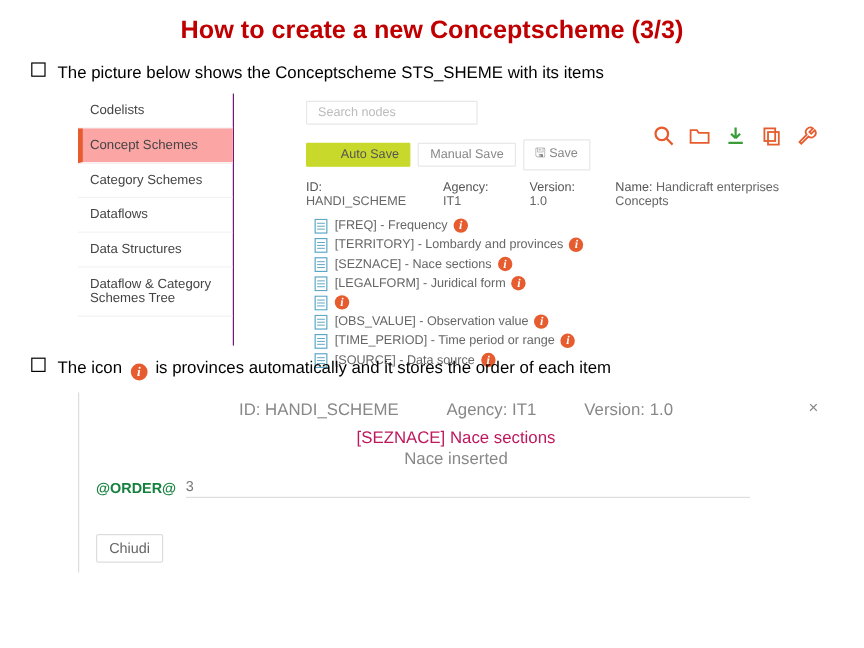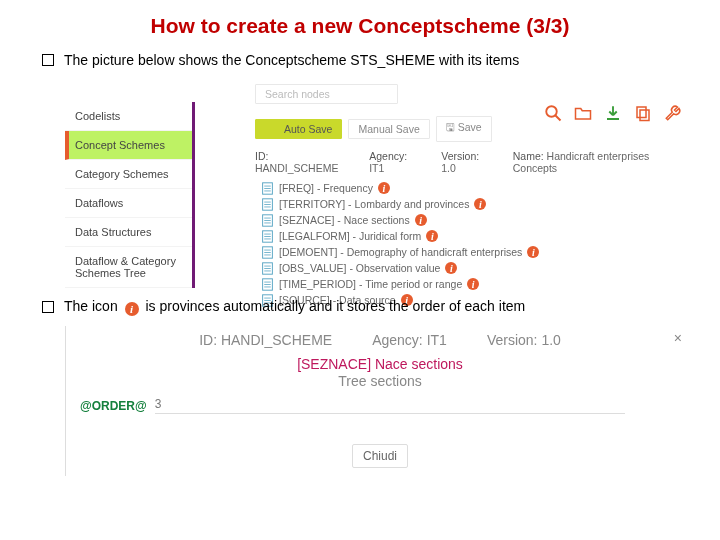--- a/index.html
+++ b/index.html
@@ -1,24 +1,24 @@
 <!DOCTYPE html>
 <html><head>
 <meta charset="utf-8">
 <style>
   * { box-sizing: border-box; margin: 0; padding: 0; }
   body { width: 720px; height: 540px; background: #fff; font-family: Arial, sans-serif; position: relative; }
   .slide-title { text-align: center; font-weight: bold; color: #c00000; font-size: 21px; padding: 14px 0 10px 0; }
-  .bullet-row { display: flex; align-items: center; padding: 4px 26px 6px 26px; font-size: 14px; margin-left: 16px; }
+  .bullet-row { display: flex; padding: 4px 26px 6px 26px; font-size: 14px; }
   .bullet-box { width: 12px; height: 12px; border: 1.2px solid #000; margin-right: 10px; flex: none; }
   .bullet-inline-icon { display: inline-flex; width: 14px; height: 14px; border-radius: 50%; background: #e65c2e; color: #fff; font-style: italic; font-family: Georgia, serif; font-weight: bold; font-size: 11px; align-items: center; justify-content: center; margin: 0 3px; vertical-align: -2px; }
   .app-shot-1 { margin: 4px 30px 6px 65px; border: none; display: flex; height: 210px; background: #fff; font-size: 11px; color: #555; }
-  .sidebar { width: 130px; border-right: 3px solid #701a75; margin-top: 24px; }
+  .sidebar { width: 130px; border-right: 1px solid #701a75; }
   .nav-item { padding: 8px 10px; border-bottom: 1px solid #f3f3f3; font-weight: 500; color: #444; font-size: 11px; }
-  .nav-item.sel { background: #bef264; color: #444; border-left: 4px solid #e65c2e; padding-left: 6px; }
+  .nav-item.sel { background: #fca5a5; color: #444; border-left: 4px solid #e65c2e; padding-left: 6px; }
   .main { flex: 1; padding-left: 60px; }
   .top-btn-row { display: flex; gap: 6px; padding: 6px 0; align-items: center; }
   .btn { border: 1px solid #e8e8e8; padding: 3px 9px; border-radius: 1px; font-size: 10.5px; color: #888; background: #fff; }
   .btn.auto { background: #c9d92b; color: #555; border-color: #c9d92b; padding-left: 28px; }
   .btn.search { width: 143px; text-align: left; color: #bbb; }
   .meta-row { display: flex; gap: 18px; padding: 2px 0 6px 0; font-size: 10.5px; color: #666; }
   .meta-row span b { color: #555; font-weight: normal; }
   .tree { padding-left: 6px; }
   .tree-item { display: flex; align-items: center; gap: 5px; padding: 1.5px 0; font-size: 10.5px; color: #666; }
   .doc-icon { width: 13px; height: 13px; display: inline-flex; align-items: center; justify-content: center; }
@@ -28,21 +28,21 @@
   .tool-ic { width: 18px; height: 18px; }
   .app-shot-2 { margin: 4px 30px 0 65px; border-left: 1px solid #ddd; padding: 6px 10px 8px 14px; position: relative; background: #fff; }
   .shot2-header { display: flex; gap: 40px; justify-content: center; font-size: 14px; color: #888; padding-bottom: 5px; }
   .shot2-item-row { text-align: center; padding: 2px 0 2px 0; }
   .shot2-code { color: #be185d; font-size: 14px; }
   .shot2-label { color: #888; font-size: 14px; display: block; }
   .order-row { display: flex; align-items: center; gap: 8px; padding-top: 6px; font-size: 12px; }
   .order-lbl { font-weight: bold; color: #15803d; }
   .order-underline { border-bottom: 1px solid #ddd; width: 470px; padding-bottom: 2px; color: #777; font-size: 12px; }
   .close-x { position: absolute; right: 8px; top: 4px; color: #888; font-size: 14px; }
-  .chiudi-wrap { text-align: center; padding-top: 30px; }
+  .chiudi-wrap { text-align: left; padding-top: 30px; }
   .chiudi { display: inline-block; border: 1px solid #ddd; border-radius: 2px; padding: 4px 10px; font-size: 12px; color: #666; }
 </style>
 </head>
 <body>
 
 <div class="slide-title">How to create a new Conceptscheme (3/3)</div>
 
 <div class="bullet-row">
   <span class="bullet-box"></span>
   <span>The picture below shows the Conceptscheme STS_SHEME with its items</span>
@@ -123,21 +123,20 @@
         </div>
       <div class="tree-item">
           <span class="doc-icon">
             <svg viewBox="0 0 16 16">
               <rect x="2" y="1" width="12" height="14" fill="none" stroke="#5aa6c4" stroke-width="1.2"></rect>
               <line x1="4" y1="5" x2="12" y2="5" stroke="#5aa6c4"></line>
               <line x1="4" y1="8" x2="12" y2="8" stroke="#5aa6c4"></line>
               <line x1="4" y1="11" x2="12" y2="11" stroke="#5aa6c4"></line>
             </svg>
           </span>
-          <span>[DEMOENT] - Demography of handicraft enterprises</span>
           <span class="info-dot">i</span>
         </div>
       <div class="tree-item">
           <span class="doc-icon">
             <svg viewBox="0 0 16 16">
               <rect x="2" y="1" width="12" height="14" fill="none" stroke="#5aa6c4" stroke-width="1.2"></rect>
               <line x1="4" y1="5" x2="12" y2="5" stroke="#5aa6c4"></line>
               <line x1="4" y1="8" x2="12" y2="8" stroke="#5aa6c4"></line>
               <line x1="4" y1="11" x2="12" y2="11" stroke="#5aa6c4"></line>
             </svg>
@@ -204,21 +203,21 @@
 
 <div class="app-shot-2">
   <span class="close-x">×</span>
   <div class="shot2-header">
     <span><span>ID:</span> <span>HANDI_SCHEME</span></span>
     <span><span>Agency:</span> <span>IT1</span></span>
     <span><span>Version:</span> <span>1.0</span></span>
   </div>
   <div class="shot2-item-row">
     <span class="shot2-code">[SEZNACE] Nace sections</span>
-    <span class="shot2-label">Tree sections</span>
+    <span class="shot2-label">Nace inserted</span>
   </div>
   <div class="order-row">
     <span class="order-lbl">@ORDER@</span>
     <span class="order-underline">3</span>
   </div>
   <div class="chiudi-wrap">
     <span class="chiudi">Chiudi</span>
   </div>
 </div>
 

